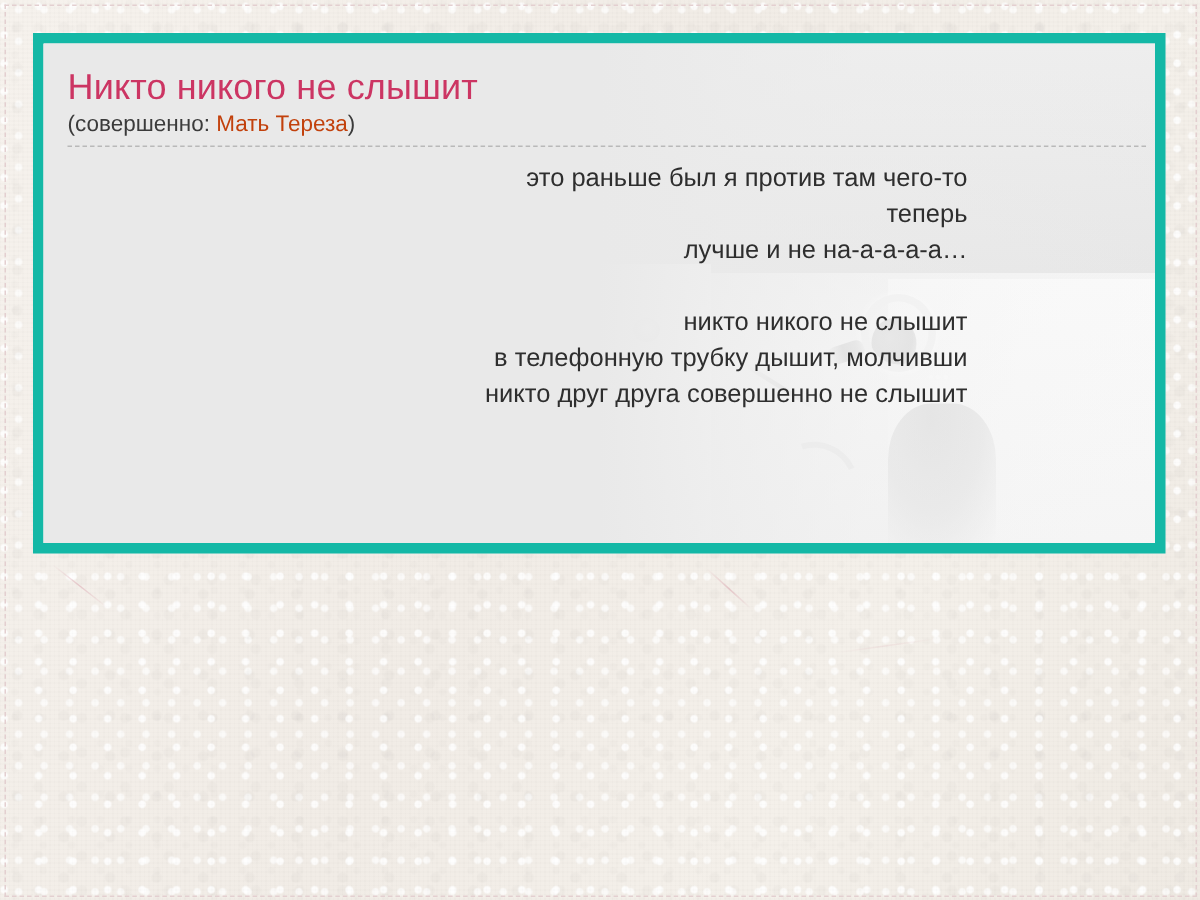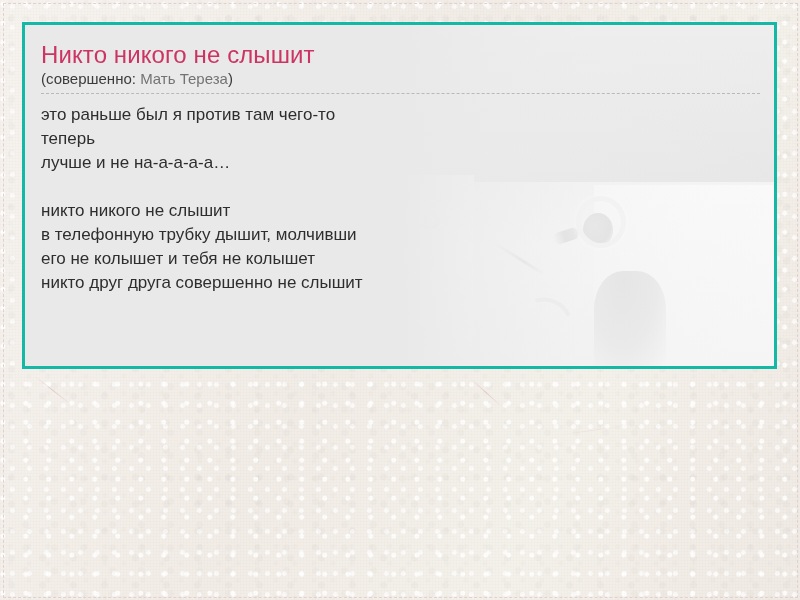--- a/index.html
+++ b/index.html
@@ -61,21 +61,21 @@
   }
 
   
   #slide-card {
     position: absolute;
     left: 22px;
     top: 22px;
     width: 755px;
     height: 347px;
     background: #e9e9e9;
-    border: 3px solid #14b8a6;
+    border: 7px solid #14b8a6;
     box-sizing: border-box;
     overflow: hidden;
     z-index: 3;
   }
 
   
   #card-photo {
     position: absolute;
     inset: 0;
     z-index: 0;
@@ -197,21 +197,21 @@
   #slide-subtitle {
     position: absolute;
     left: 16px;
     top: 45px;
     font-size: 15px;
     color: #3b3b3b;
     white-space: nowrap;
     line-height: 1.2;
   }
   #artist-link {
-    color: #737373;
+    color: #c2410c;
     text-decoration: none;
     cursor: pointer;
   }
 
   #header-rule {
     position: absolute;
     left: 16px;
     top: 68px;
     width: 719px;
     height: 0;
@@ -219,20 +219,21 @@
   }
 
   #lyrics {
     position: absolute;
     left: 16px;
     top: 78px;
     width: 600px;
   }
   .stanza {
     margin: 0 0 0 0;
+    text-align: right;
   }
   .stanza + .stanza {
     margin-top: 24px;
   }
   .lyric-line {
     font-size: 17px;
     line-height: 24px;
     color: #2e2e2e;
     white-space: pre;
   }
@@ -280,19 +281,18 @@
 
       <div class="stanza">
         <div class="lyric-line">это раньше был я против там чего-то</div>
         <div class="lyric-line">теперь</div>
         <div class="lyric-line">лучше и не на-а-а-а-а…</div>
       </div>
 
       <div class="stanza">
         <div class="lyric-line">никто никого не слышит</div>
         <div class="lyric-line">в телефонную трубку дышит, молчивши</div>
-        <div class="lyric-line">его не колышет и тебя не колышет</div>
         <div class="lyric-line">никто друг друга совершенно не слышит</div>
       </div>
 
     </div>
   </div>
 </div>
 
 </body></html>

